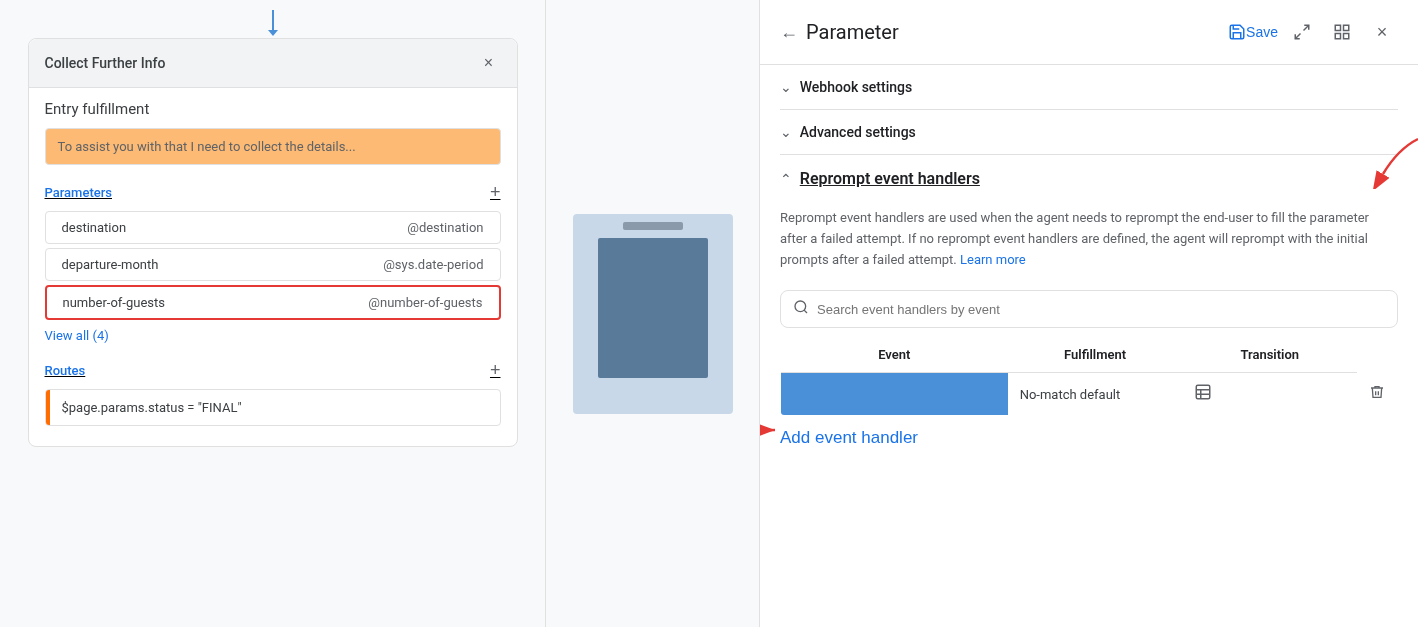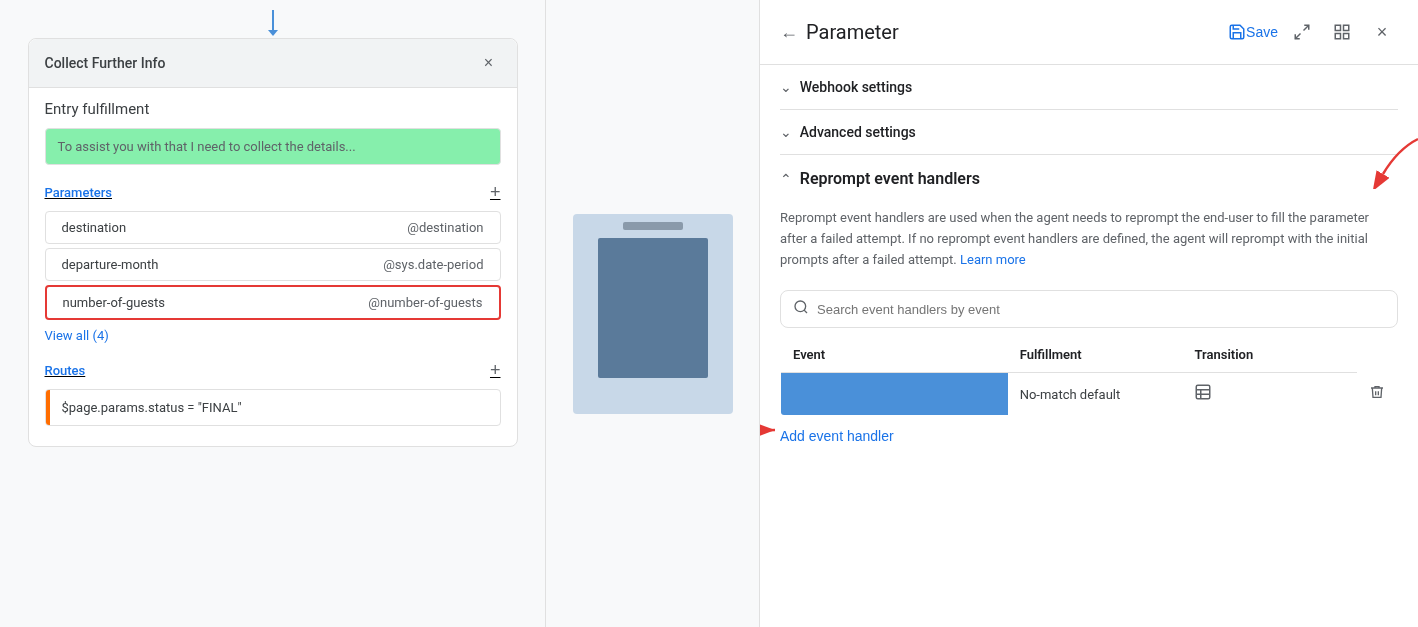--- a/index.html
+++ b/index.html
@@ -87,21 +87,21 @@
       padding: 12px 16px 6px 16px;
     }
 
     .entry-text-box {
       margin: 4px 16px 12px 16px;
       border: 1px solid #e0e0e0;
       border-radius: 4px;
       padding: 10px 12px;
       font-size: 13px;
       color: #5f6368;
-      background: #86efac;
+      background: #fdba74;
     }
 
     .section-header {
       display: flex;
       align-items: center;
       justify-content: space-between;
       padding: 6px 16px;
       text-decoration: underline;
     }
     .section-header-title {
@@ -291,20 +291,21 @@
     .reprompt-header {
       display: flex;
       align-items: center;
       gap: 8px;
       position: relative;
     }
     .reprompt-title {
       font-size: 16px;
       font-weight: 600;
       color: #202124;
+      text-decoration: underline;
     }
     .reprompt-desc {
       font-size: 13px;
       color: #5f6368;
       line-height: 1.6;
       margin: 20px 0;
     }
     .reprompt-desc a {
       color: #1a73e8;
       text-decoration: none;
@@ -334,21 +335,21 @@
     }
 
     .event-table {
       width: 100%;
       border-collapse: collapse;
       border: 1px solid #e0e0e0;
       border-radius: 4px;
       overflow: hidden;
     }
     .event-table th {
-      text-align: left;
+      text-align: center;
       padding: 10px 12px;
       font-size: 13px;
       font-weight: 600;
       color: #202124;
       border-bottom: 1px solid #e0e0e0;
       background: #fff;
     }
     .event-table td {
       padding: 10px 12px;
       font-size: 13px;
@@ -369,21 +370,21 @@
       cursor: pointer;
       background: none;
       border: none;
       color: #5f6368;
       font-size: 16px;
       float: right;
     }
 
     .add-handler-btn {
       color: #1a73e8;
-      font-size: 14px;
+      font-size: 17px;
       font-weight: 500;
       cursor: pointer;
       background: none;
       border: none;
       padding: 8px 0;
       display: flex;
       align-items: center;
       gap: 4px;
     }
 

